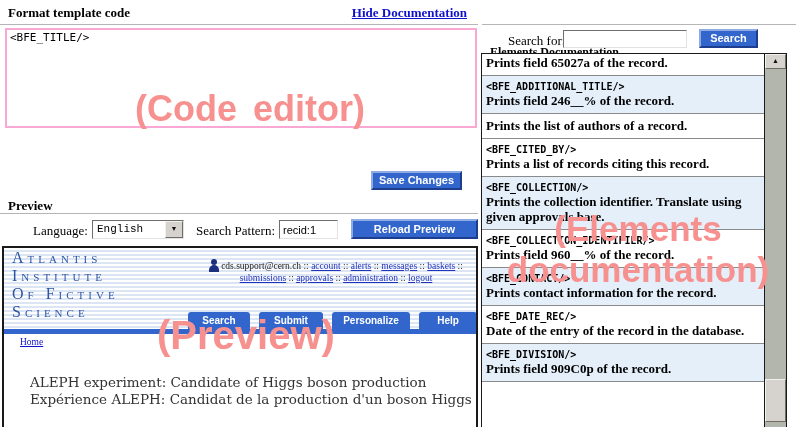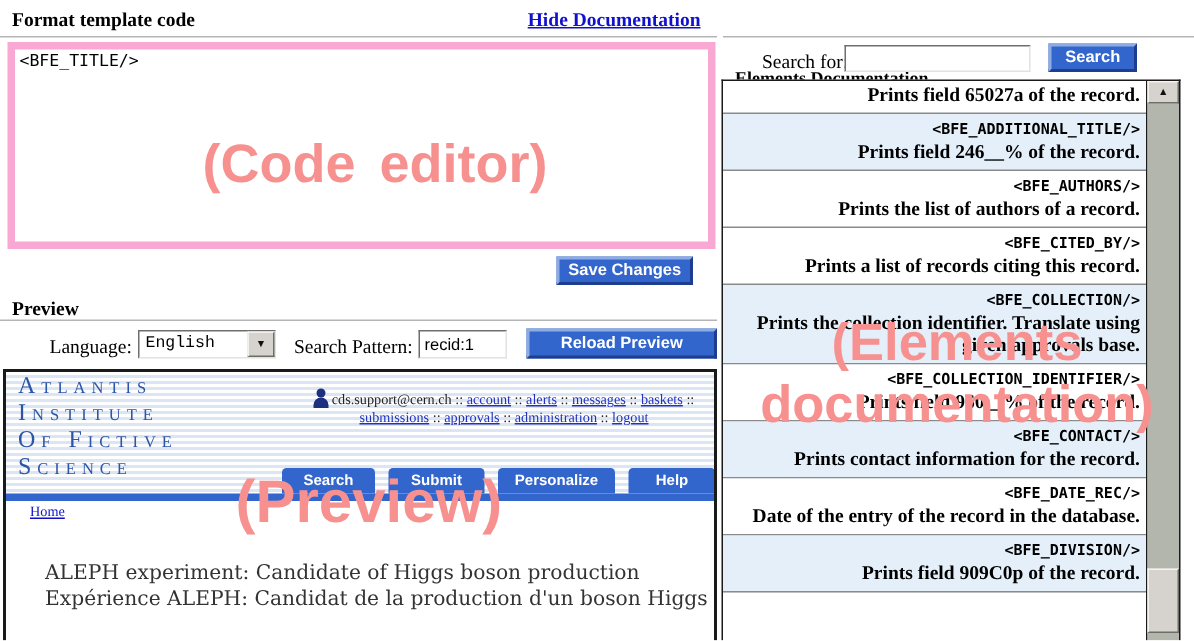--- a/index.html
+++ b/index.html
@@ -5,22 +5,22 @@
   html,body{margin:0;padding:0;background:#fff;}
   .container{position:relative;width:796px;height:427px;overflow:hidden;background:#fff;
              font-family:"Liberation Serif",serif;color:#000;padding-left:48px;}
   a{cursor:pointer;}
 
   
   .left-head{position:absolute;left:0;top:0;width:478px;height:25px;border-bottom:1px solid #b5b5b5;box-sizing:border-box;}
   .lh-title{position:absolute;left:8px;top:5px;font-weight:bold;font-size:13px;}
   .hide-doc{position:absolute;right:11px;top:5px;font-weight:bold;font-size:13px;color:#1111cc;text-decoration:underline;}
 
-  .code-editor{position:absolute;left:5px;top:28px;width:472px;height:138px;box-sizing:border-box;
-               border:5px solid #f9a8d4;background:#fff;font-family:"DejaVu Sans Mono",monospace;
+  .code-editor{position:absolute;left:5px;top:28px;width:472px;height:100px;box-sizing:border-box;
+               border:2px solid #f9a8d4;background:#fff;font-family:"DejaVu Sans Mono",monospace;
                font-size:11px;padding:1px 3px;resize:none;overflow:hidden;outline:none;}
 
   .btn{background:#3366cc;color:#fff;font-family:"Liberation Sans",sans-serif;font-weight:bold;
        text-align:center;cursor:pointer;border-style:solid;border-width:2px;
        border-color:#8fabe3 #1d3e8f #1d3e8f #8fabe3;box-sizing:border-box;padding:0;}
   .save-btn{position:absolute;left:371px;top:171px;width:91px;height:19px;font-size:11px;line-height:15px;}
 
   .preview-head{position:absolute;left:0;top:196px;width:478px;height:17px;border-bottom:1px solid #b5b5b5;}
   .ph-title{position:absolute;left:8px;top:2px;font-weight:bold;font-size:13px;}
 
@@ -62,21 +62,21 @@
   .right-head{position:absolute;left:482px;top:0;width:314px;height:25px;border-bottom:1px solid #b5b5b5;box-sizing:border-box;}
   .rh-title{position:absolute;left:490px;top:5px;font-weight:bold;font-size:12px;margin-top:40px;}
   .sf-label{position:absolute;left:508px;top:33px;font-size:13px;}
   .sf-input{position:absolute;left:563px;top:30px;width:124px;height:18px;box-sizing:border-box;
             border:1px solid;border-color:#6e6e6e #e2e2e2 #e2e2e2 #6e6e6e;outline:none;font-size:11px;}
   .search-btn{position:absolute;left:699px;top:29px;width:59px;height:19px;font-size:11px;line-height:15px;}
 
   .list-box{position:absolute;left:481px;top:53px;width:306px;height:374px;box-sizing:border-box;
             border:1px solid #1a1a1a;border-bottom:none;background:#fff;}
   .list-items{position:absolute;left:0;top:0;right:21px;bottom:0;border-right:1px solid #1a1a1a;overflow:hidden;}
-  .el-item{padding:4px 4px 5px;border-bottom:1px solid #8a8a8a;background:#fff;cursor:pointer;text-align:right;}
+  .el-item{padding:4px 4px 5px;border-bottom:1px solid #8a8a8a;background:#fff;cursor:pointer;}
   .el-item.hl{background:#e4effa;}
   .el-item.partial{padding-top:1px;}
   .el-name{font-family:"DejaVu Sans Mono",monospace;font-weight:bold;font-size:10px;line-height:13px;}
   .el-desc{font-weight:bold;font-size:13px;line-height:15px;}
 
   .scrollbar{position:absolute;right:0;top:0;width:21px;bottom:0;background:#b3b6ac;}
   .sb-up{position:absolute;top:0;left:0;right:0;height:15px;background:#d6d3ce;box-sizing:border-box;
          border:1px solid;border-color:#f4f2ee #6e6e66 #6e6e66 #f4f2ee;font-size:7px;line-height:12px;text-align:center;color:#111;cursor:pointer;}
   .sb-thumb{position:absolute;left:0;right:0;top:325px;height:43px;background:#d6d3ce;box-sizing:border-box;
          border:1px solid;border-color:#f4f2ee #6e6e66 #6e6e66 #f4f2ee;cursor:pointer;}
@@ -153,21 +153,20 @@
   <div class="list-box">
     <div class="list-items">
         <div class="el-item partial">
           <div class="el-desc">Prints field 65027a of the record.</div>
         </div>
         <div class="el-item hl">
           <div class="el-name">&lt;BFE_ADDITIONAL_TITLE/&gt;</div>
           <div class="el-desc">Prints field 246__% of the record.</div>
         </div>
         <div class="el-item">
-          <div class="el-name">&lt;BFE_AUTHORS/&gt;</div>
           <div class="el-desc">Prints the list of authors of a record.</div>
         </div>
         <div class="el-item">
           <div class="el-name">&lt;BFE_CITED_BY/&gt;</div>
           <div class="el-desc">Prints a list of records citing this record.</div>
         </div>
         <div class="el-item hl">
           <div class="el-name">&lt;BFE_COLLECTION/&gt;</div>
           <div class="el-desc">Prints the collection identifier. Translate using given approvals base.</div>
         </div>

